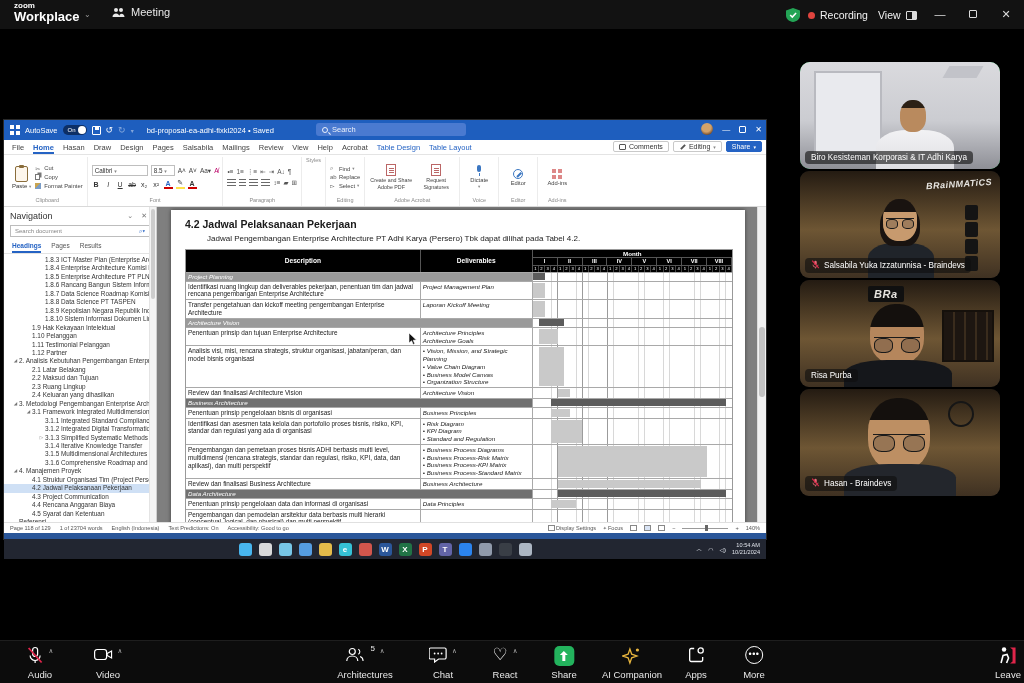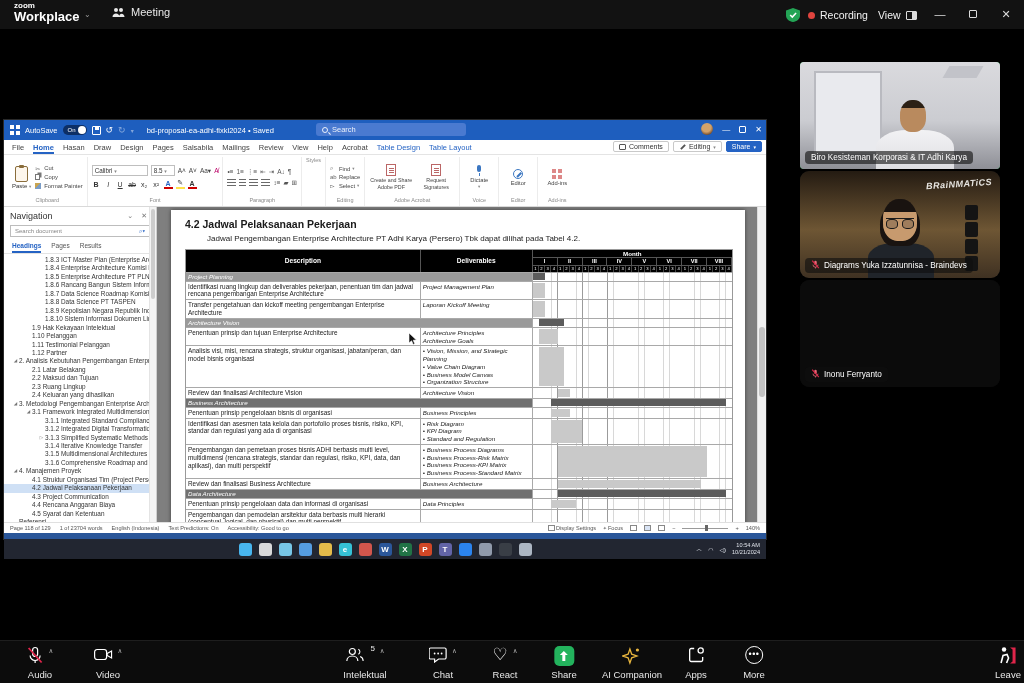--- a/index.html
+++ b/index.html
@@ -166,21 +166,21 @@
 
 .taskbar{position:absolute;left:4px;top:539px;width:762px;height:20px;background:#222631;display:flex;align-items:center;padding:0 8px}
 .tb-center{display:flex;gap:7px;margin:0 auto;align-items:center}
 .tbi{width:13px;height:13px;border-radius:3px;font-size:8px;font-weight:bold;color:#fff;display:flex;align-items:center;justify-content:center}
 .tray{position:absolute;right:6px;top:0;height:100%;display:flex;align-items:center;gap:6px;font-size:6px;color:#dfe3ea}
 .tray .clock{text-align:right;font-size:5.6px;line-height:1.25}
 
 
 .ppanel{position:absolute;left:800px;top:62px;width:200px}
 .tile{position:relative;width:200px;height:107px;border-radius:9px;overflow:hidden;background:#0d0d0d;margin-bottom:2px}
-.tile.active{box-shadow:inset 0 0 0 2px #35c768;border-radius:4px}
+.tile.active{box-shadow:inset 0 0 0 2px #35c768;border-radius:10px}
 .nametag{position:absolute;left:5px;bottom:5px;background:rgba(15,15,15,.62);color:#fff;font-size:8.2px;padding:2px 6px;border-radius:4px;display:flex;align-items:center;gap:4px;white-space:nowrap;max-width:190px;overflow:hidden}
 .scene{position:absolute;inset:0}
 .sc-bright{background:linear-gradient(180deg,#dadade 0%,#cbccd1 55%,#8e8f96 100%)}
 .sc-bright .pane{position:absolute;left:7%;top:8%;width:34%;height:78%;background:#e9eaee;border:2px solid #b9bac0}
 .sc-bright .ceil{position:absolute;right:10%;top:4%;width:34px;height:12px;background:#c2c3c9;transform:skewX(-30deg)}
 .sc-warm{background:linear-gradient(180deg,#241b12 0%,#6e5634 55%,#3f3122 100%)}
 .sign{position:absolute;color:#e6e4df;font-weight:bold;font-style:italic;letter-spacing:.5px}
 .boxstack{position:absolute;display:flex;flex-direction:column;gap:2px}
 .boxstack i{width:13px;height:15px;background:#141414;border-radius:2px;display:block}
 .shelf{position:absolute;background:
@@ -875,33 +875,62 @@
           </div>
         </div>
       </div>
       <div class="nametag">
         <span><svg width="9" height="9" viewBox="0 0 10 10">
             <rect x="3.6" y="0.8" width="2.8" height="4.8" rx="1.4" fill="#e66a77"></rect>
             <path d="M2.2 5.2a2.8 2.8 0 0 0 5.6 0" stroke="#e66a77" fill="none" stroke-width="0.9"></path>
             <line x1="5" y1="8" x2="5" y2="9.4" stroke="#e66a77" stroke-width="0.9"></line>
             <line x1="1.3" y1="0.8" x2="8.7" y2="9" stroke="#e0254a" stroke-width="1.2"></line>
           </svg></span>
-        <span>Diagrams Yuka Izzatunnisa - Braindevs</span>
+        <span>Salsabila Yuka Izzatunnisa - Braindevs</span>
       </div>
     </div>
     <div class="tile">
-      <div class="scene" style="background: rgb(11, 11, 11);"></div>
+      <div class="scene sc-warm">
+        <div class="sign" style="left: 34%; top: 6px; font-size: 11px; background: rgb(16, 16, 16); padding: 2px 6px; border-radius: 2px;">BRa</div>
+        <div class="shelf" style="right: 6px; top: 30px; width: 52px; height: 52px;"></div>
+        <div class="person" style="left: 22%; top: 22%; width: 110px; height: 90px;">
+          <div class="head" style="left: 26px; top: 0px; width: 54px; height: 60px; background: linear-gradient(rgb(20, 16, 13) 0px, rgb(20, 16, 13) 38%, rgb(181, 134, 92) 38%, rgb(181, 134, 92) 100%);">
+            <div class="glasses" style="top: 56%;">
+              <i></i>
+              <i></i>
+            </div>
+          </div>
+          <div class="body" style="left: 0px; top: 56px; width: 108px; height: 34px; background: rgb(21, 23, 27);"></div>
+        </div>
+      </div>
+      <div class="nametag">
+        <span>Risa Purba</span>
+      </div>
+    </div>
+    <div class="tile">
+      <div class="scene sc-warm">
+        <div class="clockwall" style="right: 26px; top: 12px; width: 26px; height: 26px;"></div>
+        <div class="person" style="left: 20%; top: 8%; width: 120px; height: 100px;">
+          <div class="head" style="left: 28px; top: 0px; width: 62px; height: 72px; background: linear-gradient(rgb(20, 16, 13) 0px, rgb(20, 16, 13) 30%, rgb(189, 143, 99) 30%, rgb(189, 143, 99) 100%);">
+            <div class="glasses" style="top: 50%;">
+              <i></i>
+              <i></i>
+            </div>
+          </div>
+          <div class="body" style="left: 4px; top: 66px; width: 112px; height: 34px; background: rgb(35, 38, 44);"></div>
+        </div>
+      </div>
       <div class="nametag">
         <span><svg width="9" height="9" viewBox="0 0 10 10">
             <rect x="3.6" y="0.8" width="2.8" height="4.8" rx="1.4" fill="#e66a77"></rect>
             <path d="M2.2 5.2a2.8 2.8 0 0 0 5.6 0" stroke="#e66a77" fill="none" stroke-width="0.9"></path>
             <line x1="5" y1="8" x2="5" y2="9.4" stroke="#e66a77" stroke-width="0.9"></line>
             <line x1="1.3" y1="0.8" x2="8.7" y2="9" stroke="#e0254a" stroke-width="1.2"></line>
           </svg></span>
-        <span>Inonu Ferryanto</span>
+        <span>Hasan - Braindevs</span>
       </div>
     </div>
   </aside>
 
 <footer class="btoolbar">
   <div class="tbtn" style="left:40px">
     <span class="iconrow">
       <svg width="17" height="19" viewBox="0 0 17 19">
         <rect x="6" y="1.5" width="5" height="9" rx="2.5" fill="none" stroke="#fff" stroke-width="1.2"></rect>
         <path d="M3.5 9.5a5 5 0 0 0 10 0" fill="none" stroke="#fff" stroke-width="1.2"></path>
@@ -927,21 +956,21 @@
     <span class="iconrow">
       <svg width="19" height="17" viewBox="0 0 19 15">
         <circle cx="7" cy="4.5" r="3" fill="none" stroke="#fff" stroke-width="1.2"></circle>
         <path d="M1.5 14c0-3 2.4-5 5.5-5s5.5 2 5.5 5" fill="none" stroke="#fff" stroke-width="1.2"></path>
         <path d="M13 2.2a2.8 2.8 0 0 1 0 5" fill="none" stroke="#fff" stroke-width="1.1"></path>
         <path d="M14.8 9.5c2 .7 3 2.3 3 4.5" fill="none" stroke="#fff" stroke-width="1.1"></path>
       </svg>
       <span class="sup5">5</span>
       <span class="chev">∧</span>
     </span>
-    <span>Intelektual</span>
+    <span>Architectures</span>
   </div>
   <div class="tbtn" style="left:443px">
     <span class="iconrow">
       <svg width="18" height="17" viewBox="0 0 18 16">
         <path d="M2 1.5 h14 a1.5 1.5 0 0 1 1.5 1.5 v8 a1.5 1.5 0 0 1 -1.5 1.5 h-6 l-4 3 v-3 h-4 a1.5 1.5 0 0 1 -1.5 -1.5 v-8 a1.5 1.5 0 0 1 1.5 -1.5 Z" transform="translate(-0.5,0)" fill="none" stroke="#fff" stroke-width="1.2"></path>
         <circle cx="5.5" cy="7" r="0.9" fill="#fff"></circle>
           <circle cx="9" cy="7" r="0.9" fill="#fff"></circle>
           <circle cx="12.5" cy="7" r="0.9" fill="#fff"></circle>
       </svg>
       <span class="chev">∧</span>

